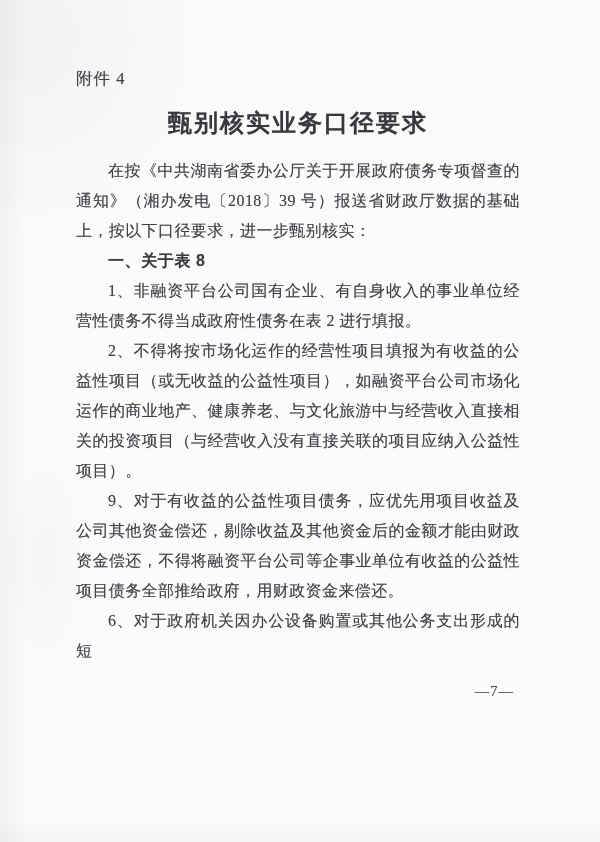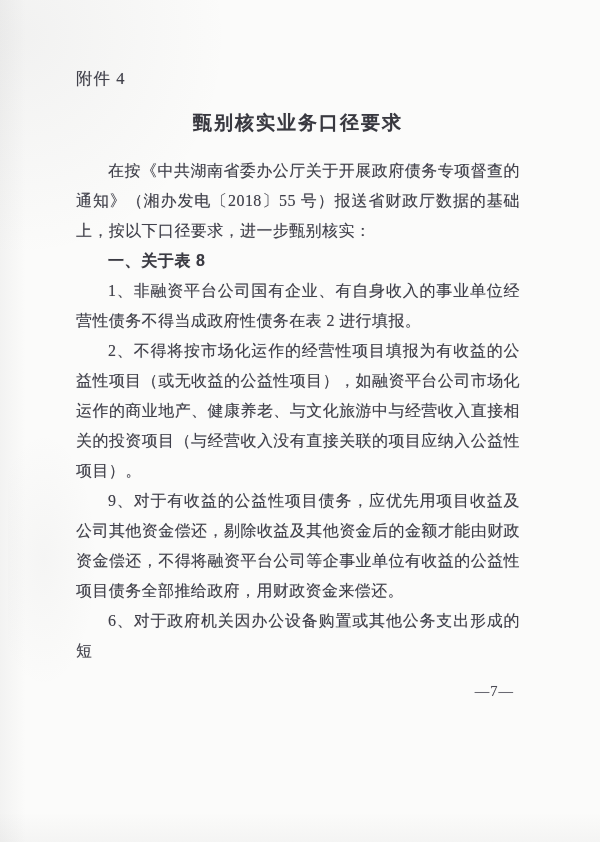--- a/index.html
+++ b/index.html
@@ -54,21 +54,21 @@
     font-size: 16px;
     line-height: 30px;
     text-shadow: 0 0 0.7px rgba(70,70,80,0.45);
   }
   .attachment {
     font-size: 16.5px;
     letter-spacing: 1px;
   }
   .doc-title {
     margin: 14px 0 0 0;
-    font-size: 19px;
+    font-size: 24px;
     font-weight: bold;
     text-align: center;
     letter-spacing: 2px;
     color: #38383f;
     line-height: 30px;
   }
   p.para {
     margin: 0;
     text-indent: 2em;
     text-align: justify;
@@ -101,21 +101,21 @@
   <div class="scan-shade-topleft"></div>
   <div class="scan-shade-left"></div>
   <div class="scan-smudge-mid"></div>
   <div class="scan-shade-bottom"></div>
 
   <div class="content">
     <div class="attachment">附件 4</div>
 
     <h1 class="doc-title">甄别核实业务口径要求</h1>
 
-    <p class="para intro">在按《中共湖南省委办公厅关于开展政府债务专项督查的通知》（湘办发电〔2018〕55 号）报送省财政厅数据的基础上，按以下口径要求，进一步甄别核实：</p>
+    <p class="para intro">在按《中共湖南省委办公厅关于开展政府债务专项督查的通知》（湘办发电〔2018〕39 号）报送省财政厅数据的基础上，按以下口径要求，进一步甄别核实：</p>
 
     <p class="section-heading">一、关于表 8</p>
 
     <p class="para">1、非融资平台公司国有企业、有自身收入的事业单位经营性债务不得当成政府性债务在表 2 进行填报。</p>
 
     <p class="para">2、不得将按市场化运作的经营性项目填报为有收益的公益性项目（或无收益的公益性项目），如融资平台公司市场化运作的商业地产、健康养老、与文化旅游中与经营收入直接相关的投资项目（与经营收入没有直接关联的项目应纳入公益性项目）。</p>
 
 
     <p class="para">9、对于有收益的公益性项目债务，应优先用项目收益及公司其他资金偿还，剔除收益及其他资金后的金额才能由财政资金偿还，不得将融资平台公司等企事业单位有收益的公益性项目债务全部推给政府，用财政资金来偿还。</p>
 

